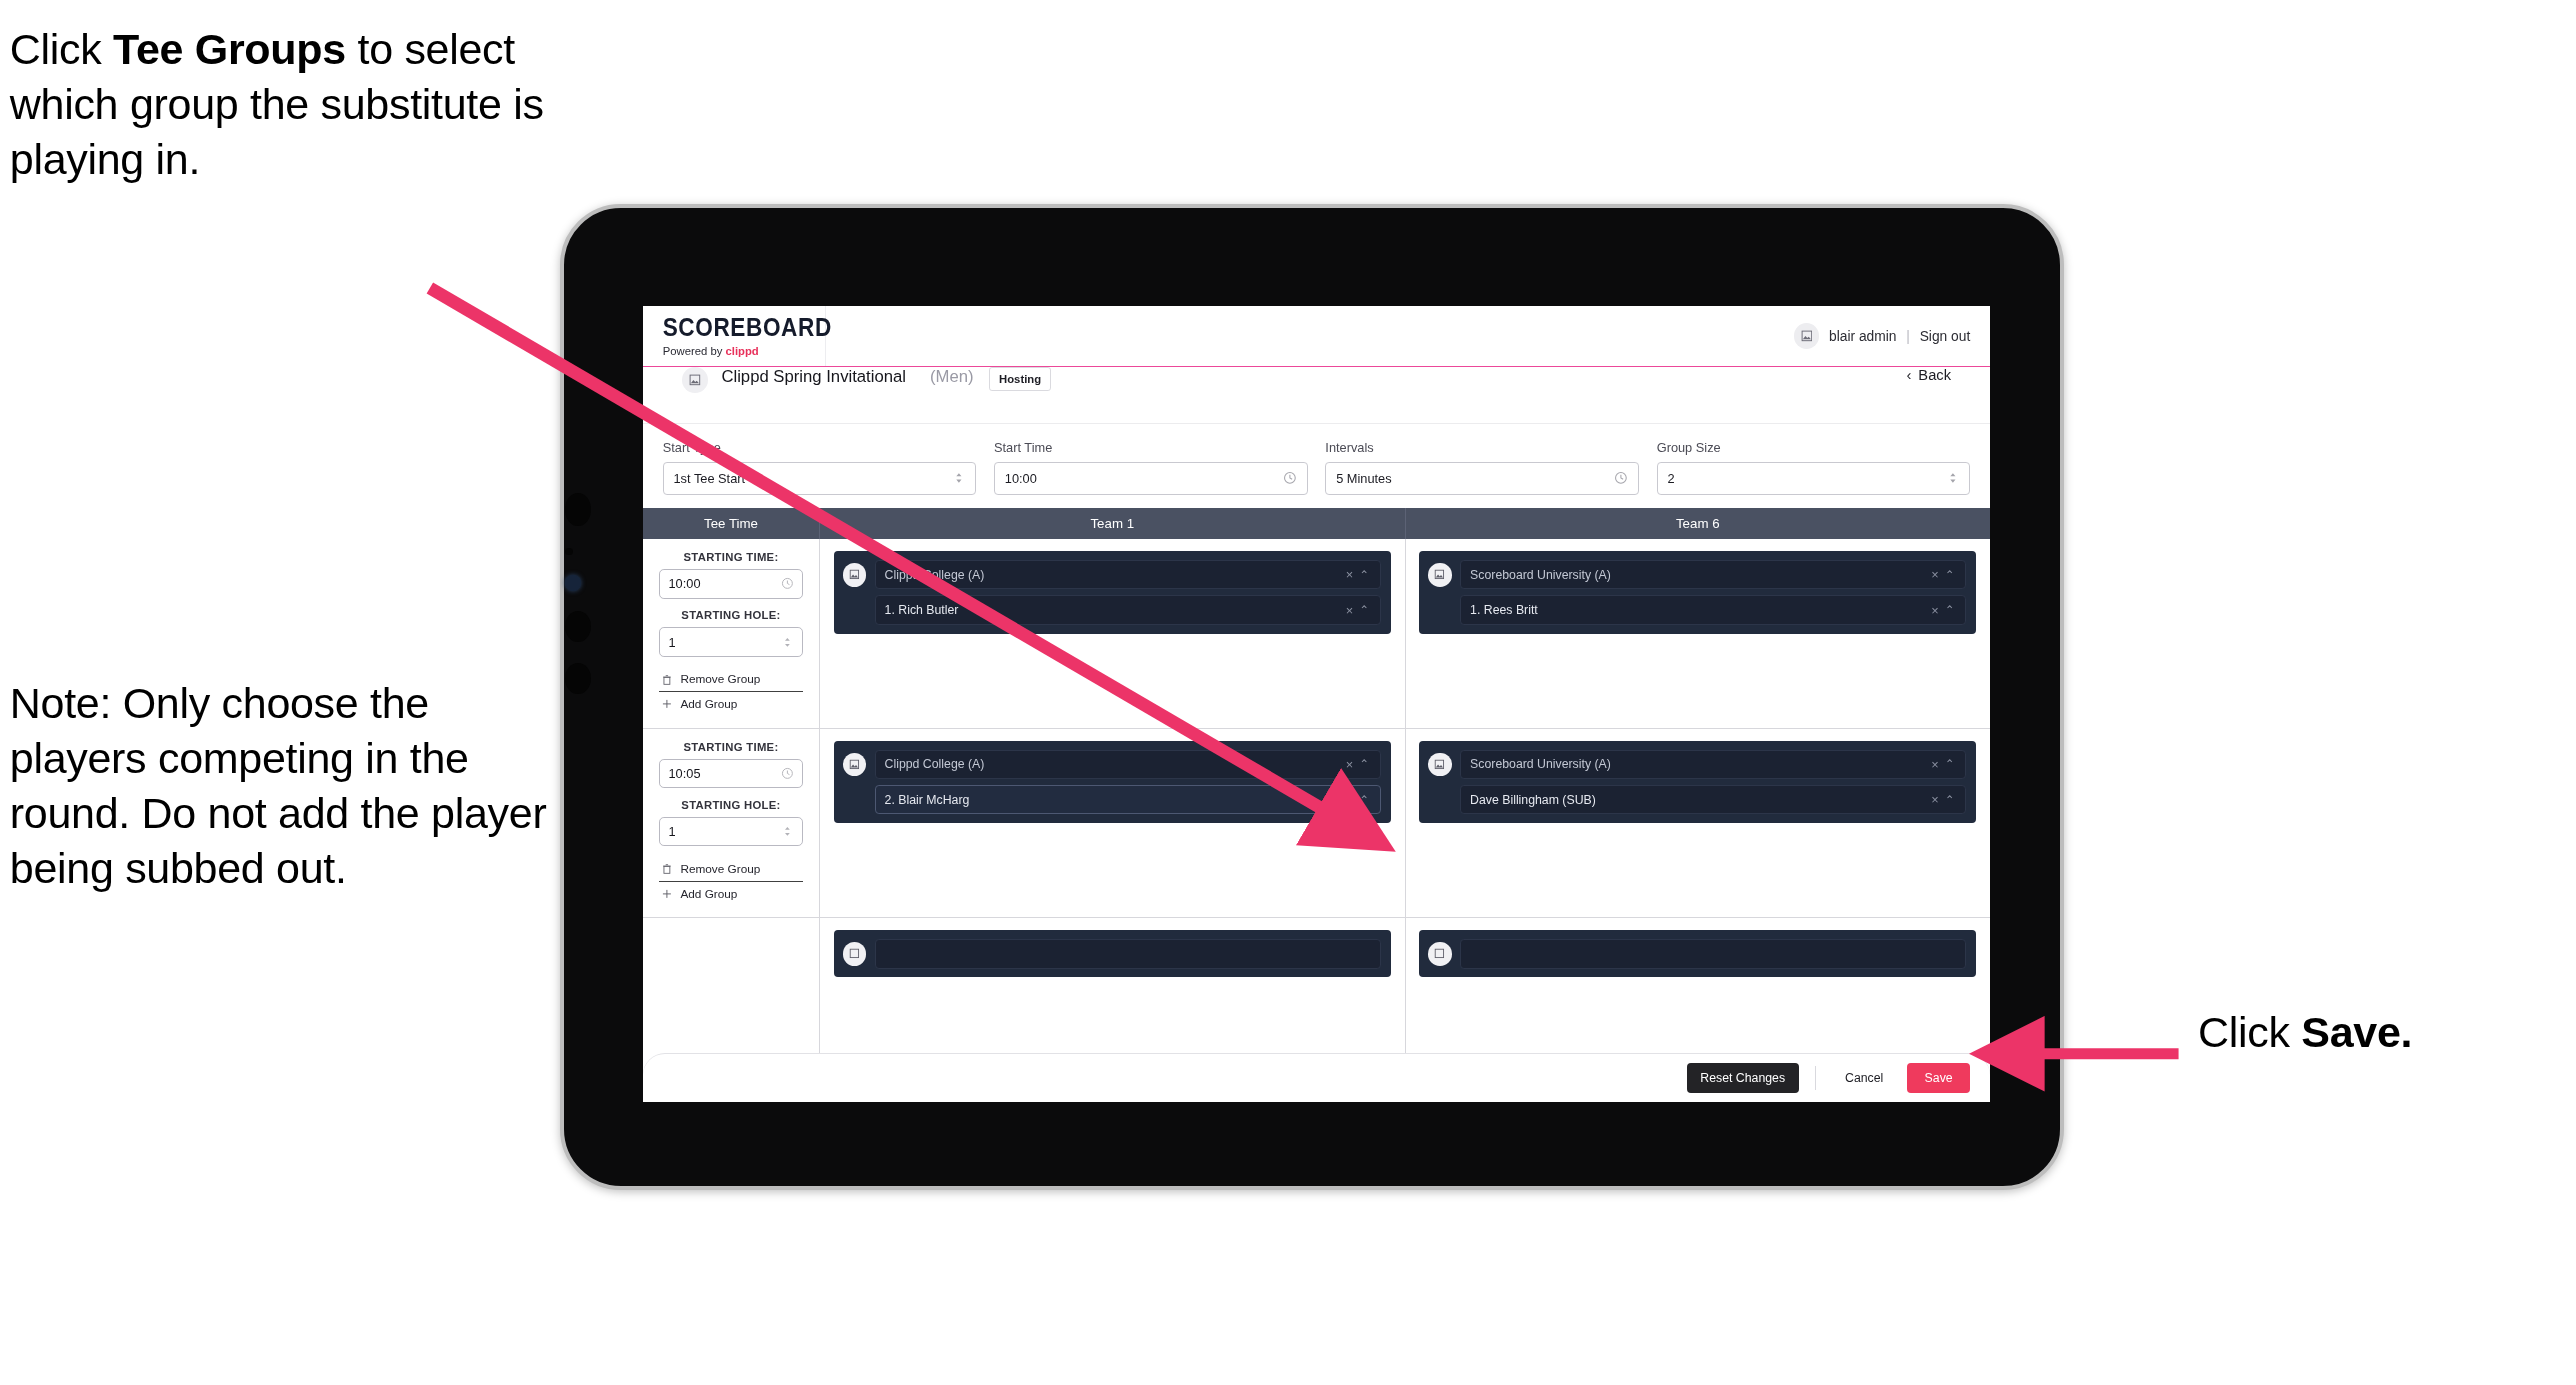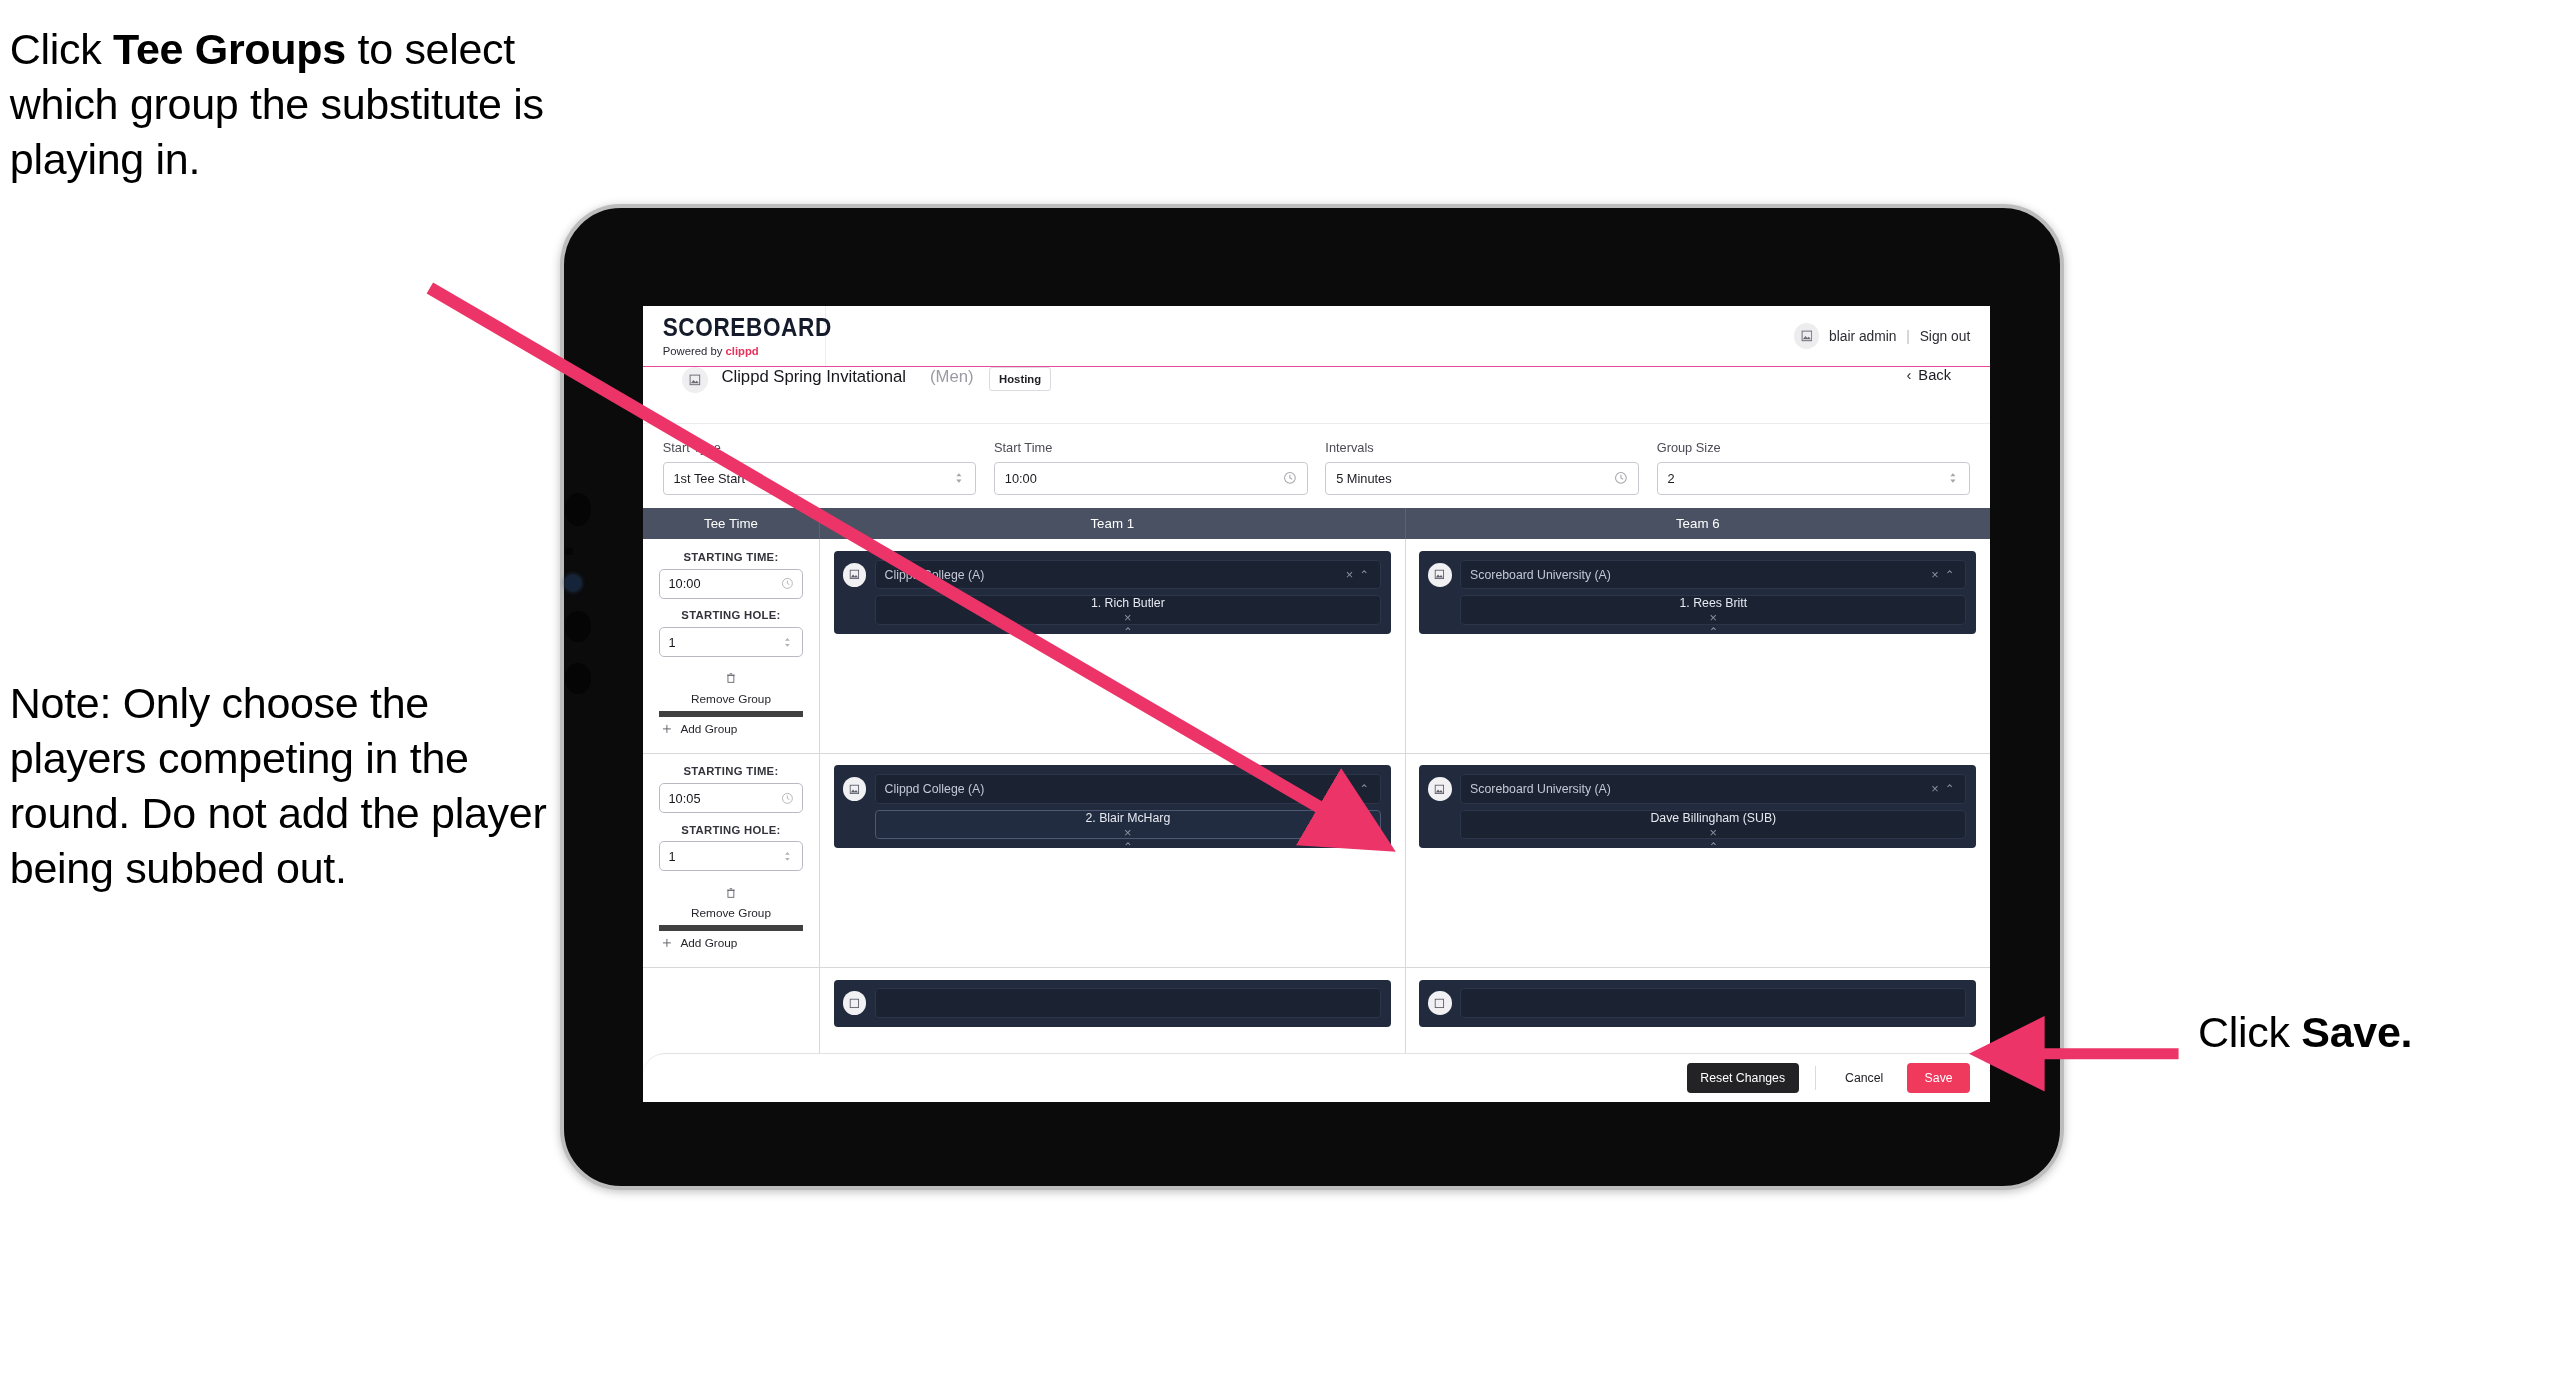--- a/index.html
+++ b/index.html
@@ -103,37 +103,37 @@
   .th.t1 { flex:1; border-right:1px solid #5c6275; }
   .th.t2 { flex:1; }
   .tbody { flex:1; overflow:hidden; background:#fff; }
   .grow { display:flex; border-bottom:1px solid #d7d7dc; min-height:155px; }
   .teecell { width:177px; border-right:1px solid #d7d7dc; padding:11.8px 15.7px; display:flex; flex-direction:column; }
   .minilab { font-size:11.3px; font-weight:700; color:#33333c; letter-spacing:0.3px; text-align:center; margin-bottom:5.9px; }
   .minictl { height:29.5px; border:1px solid #b9b9c2; border-radius:4.9px; display:flex; align-items:center; padding:0 8.8px; font-size:12.8px; color:#16161c; margin-bottom:10.8px;}
   .minictl .val { flex:1; }
   .minictl .endic { width:12.8px; height:12.8px; opacity:.55; }
   .grouplink { display:flex; align-items:center; gap:7.9px; font-size:11.8px; color:#26262e; padding:4.9px 2px; cursor:pointer; }
-  .grouplink.top { border-bottom:6px solid #404040;flex-direction:column; }
+  .grouplink.top { border-bottom:1px solid #404040; }
   .grouplink svg { width:11.8px; height:11.8px; opacity:.8; }
 
   .teamcell { flex:1; padding:11.8px 13.8px; border-right:1px solid #d7d7dc; }
   .teamcell.last { border-right:none; }
   .gcard { background:#212b3d; border-radius:3.9px; padding:8.8px 9.8px 8.8px 41px; position:relative; }
   .gcard .handle {
     position:absolute; left:8.8px; top:11.8px; width:23.6px; height:23.6px; border-radius:50%;
     background:#f1f1f4; display:flex; align-items:center; justify-content:center;
   }
   .gcard .handle svg { width:10.8px; height:10.8px; }
   .row {
     background:#1b2232; border:1px solid #2c3purpose; border:1px solid #2c3549; border-radius:3.9px;
     height:29.5px; display:flex; align-items:center; padding:0 8.8px; margin-bottom:5.9px;
     font-size:12.3px; color:#c3c8d4;
   }
-  .row:last-child { margin-bottom:0;flex-direction:column; }
+  .row:last-child { margin-bottom:0; }
   .row.player { color:#e6e9f0; }
   .row.selected { background:#222c40; border-color:#4c5costume; border-color:#4d5872; }
   .row .rname { flex:1; }
   .row .rx { width:15.7px; text-align:center; font-size:12.8px; color:#8a90a0; cursor:pointer; }
   .row .rs { width:13.8px; text-align:center; font-size:11.8px; color:#8a90a0; cursor:pointer; }
 
   
   .footer { height:49px; background:#fff; border-top:1px solid #e2e2e6; display:flex; align-items:center; justify-content:flex-end; padding-right:19.7px; gap:0;border-radius:22px; }
   .btn-reset { background:#232326; color:#fff; font-size:12.3px; padding:7.9px 13.8px; border-radius:3.9px; cursor:pointer; }
   .vdiv { width:1px; height:23.6px; background:#d9d9de; margin:0 15.7px; }

